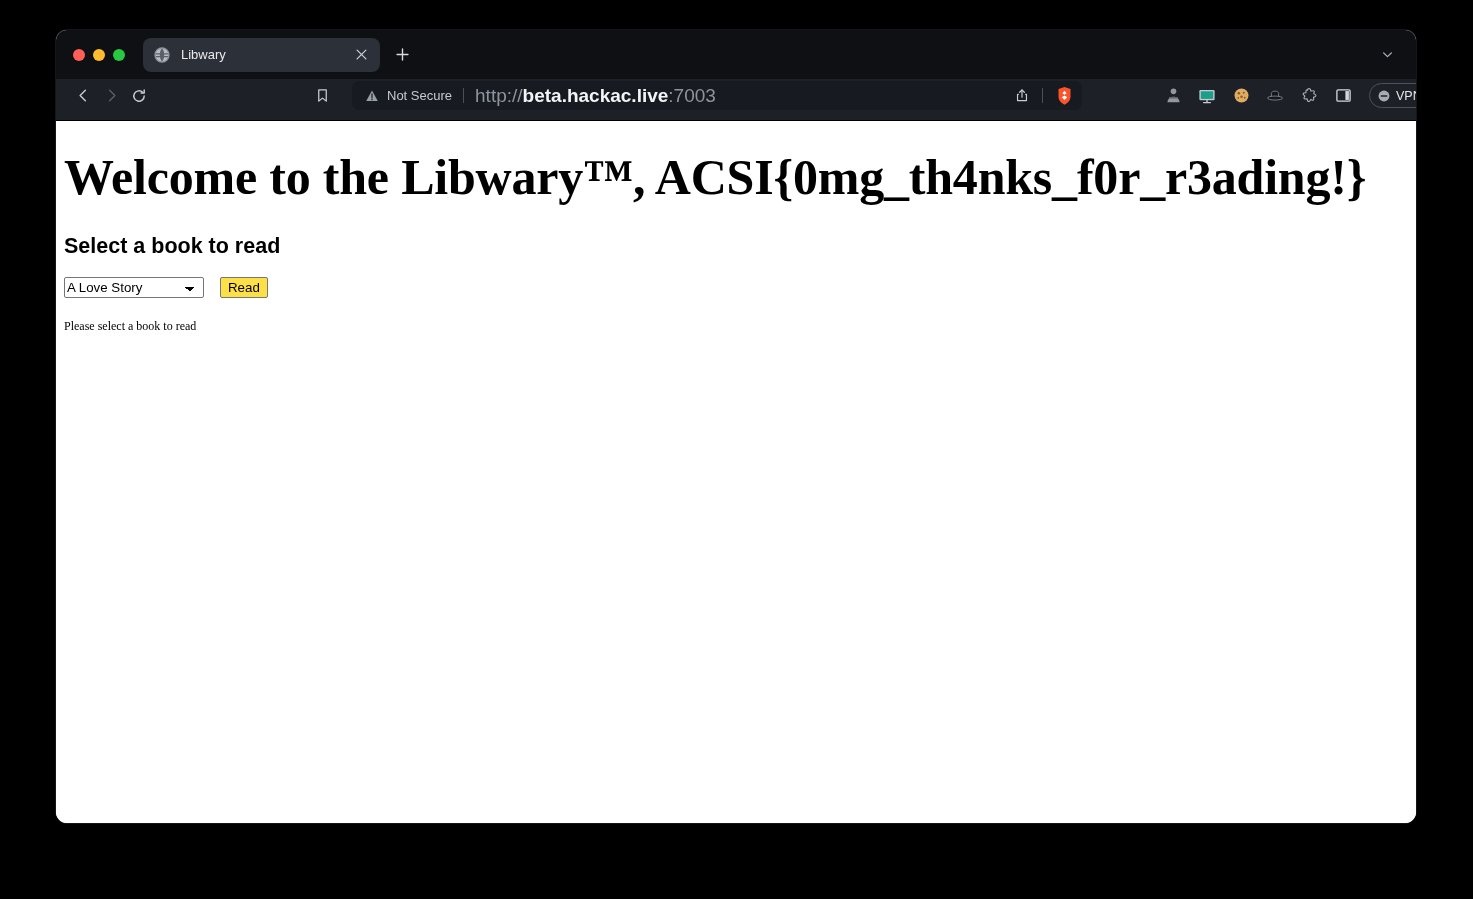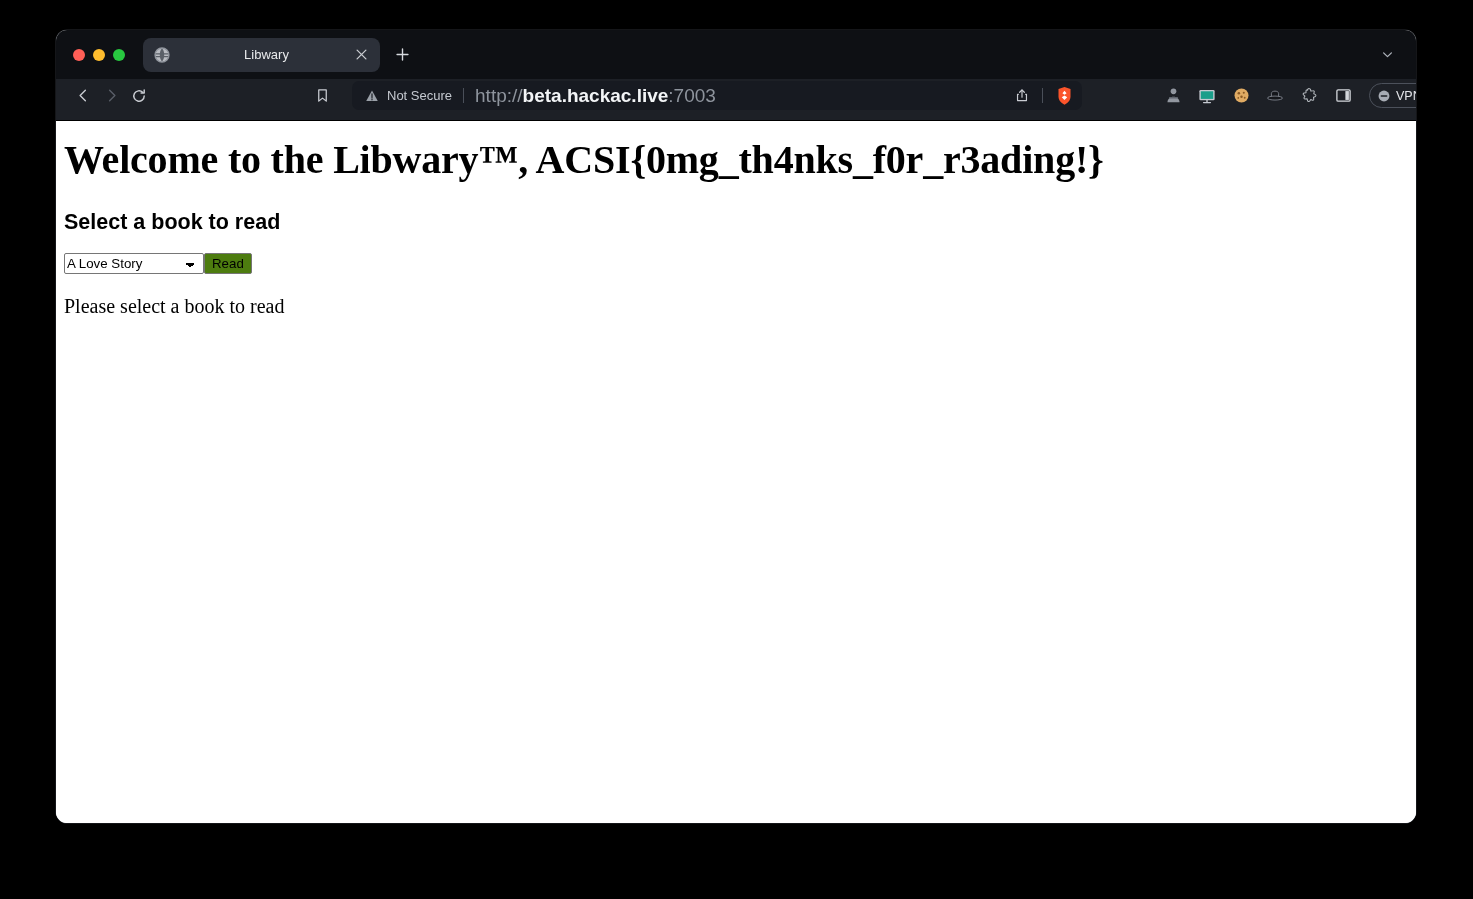--- a/index.html
+++ b/index.html
@@ -26,21 +26,20 @@
   }
 
   
   #tab-strip {
     position: relative;
     height: 49px;
     background: #0e1014;
     display: flex;
     align-items: center;
     padding-left: 17px;
-    text-align: center;
   }
 
   .traffic-lights {
     display: flex;
     align-items: center;
     gap: 8px;
     margin-right: 18px;
   }
   .tl-dot {
     width: 12px; height: 12px;
@@ -231,39 +230,39 @@
 
   
   #page-content {
     background: #ffffff;
     height: calc(100% - 91px);
     padding: 8px 8px 8px 8px;
     overflow: hidden;
   }
   #page-title {
     font-family: "Liberation Serif", serif;
-    font-size: 40px;
+    font-size: 50px;
     font-weight: bold;
     color: #000000;
     line-height: 1.15;
-    margin: 8px 0 0 0;
+    margin: 20px 0 0 0;
     letter-spacing: -0.2px;
   }
   #section-heading {
     font-family: Liberation Sans, sans-serif;
     font-size: 21.5px;
     font-weight: bold;
     color: #000000;
     margin: 27px 0 0 0;
   }
   #book-form {
     margin-top: 18px;
     display: flex;
     align-items: flex-start;
-    gap: 0;
+    gap: 16px;
   }
   #book-select {
     width: 140px;
     height: 21px;
     font-family: "Liberation Sans", sans-serif;
     font-size: 13.3px;
     color: #000;
     background: #ffffff;
     border: 1px solid #767676;
     border-radius: 2px;
@@ -278,29 +277,29 @@
       calc(100% - 8px) 9px;
     background-size: 5px 5px, 5px 5px;
     background-repeat: no-repeat;
     line-height: 19px;
   }
   #read-button {
     height: 21px;
     font-family: "Liberation Sans", sans-serif;
     font-size: 13.3px;
     color: #000;
-    background: #4d7c0f;
+    background: #fde047;
     border: 1px solid #767676;
     border-radius: 2px;
     padding: 0 7px;
     line-height: 19px;
   }
   #status-text {
     font-family: "Liberation Serif", serif;
-    font-size: 20px;
+    font-size: 12px;
     color: #000000;
     margin-top: 21px;
   }
 </style>
 </head>
 <body>
 
 <div id="browser-window">
 
   <div id="tab-strip">

